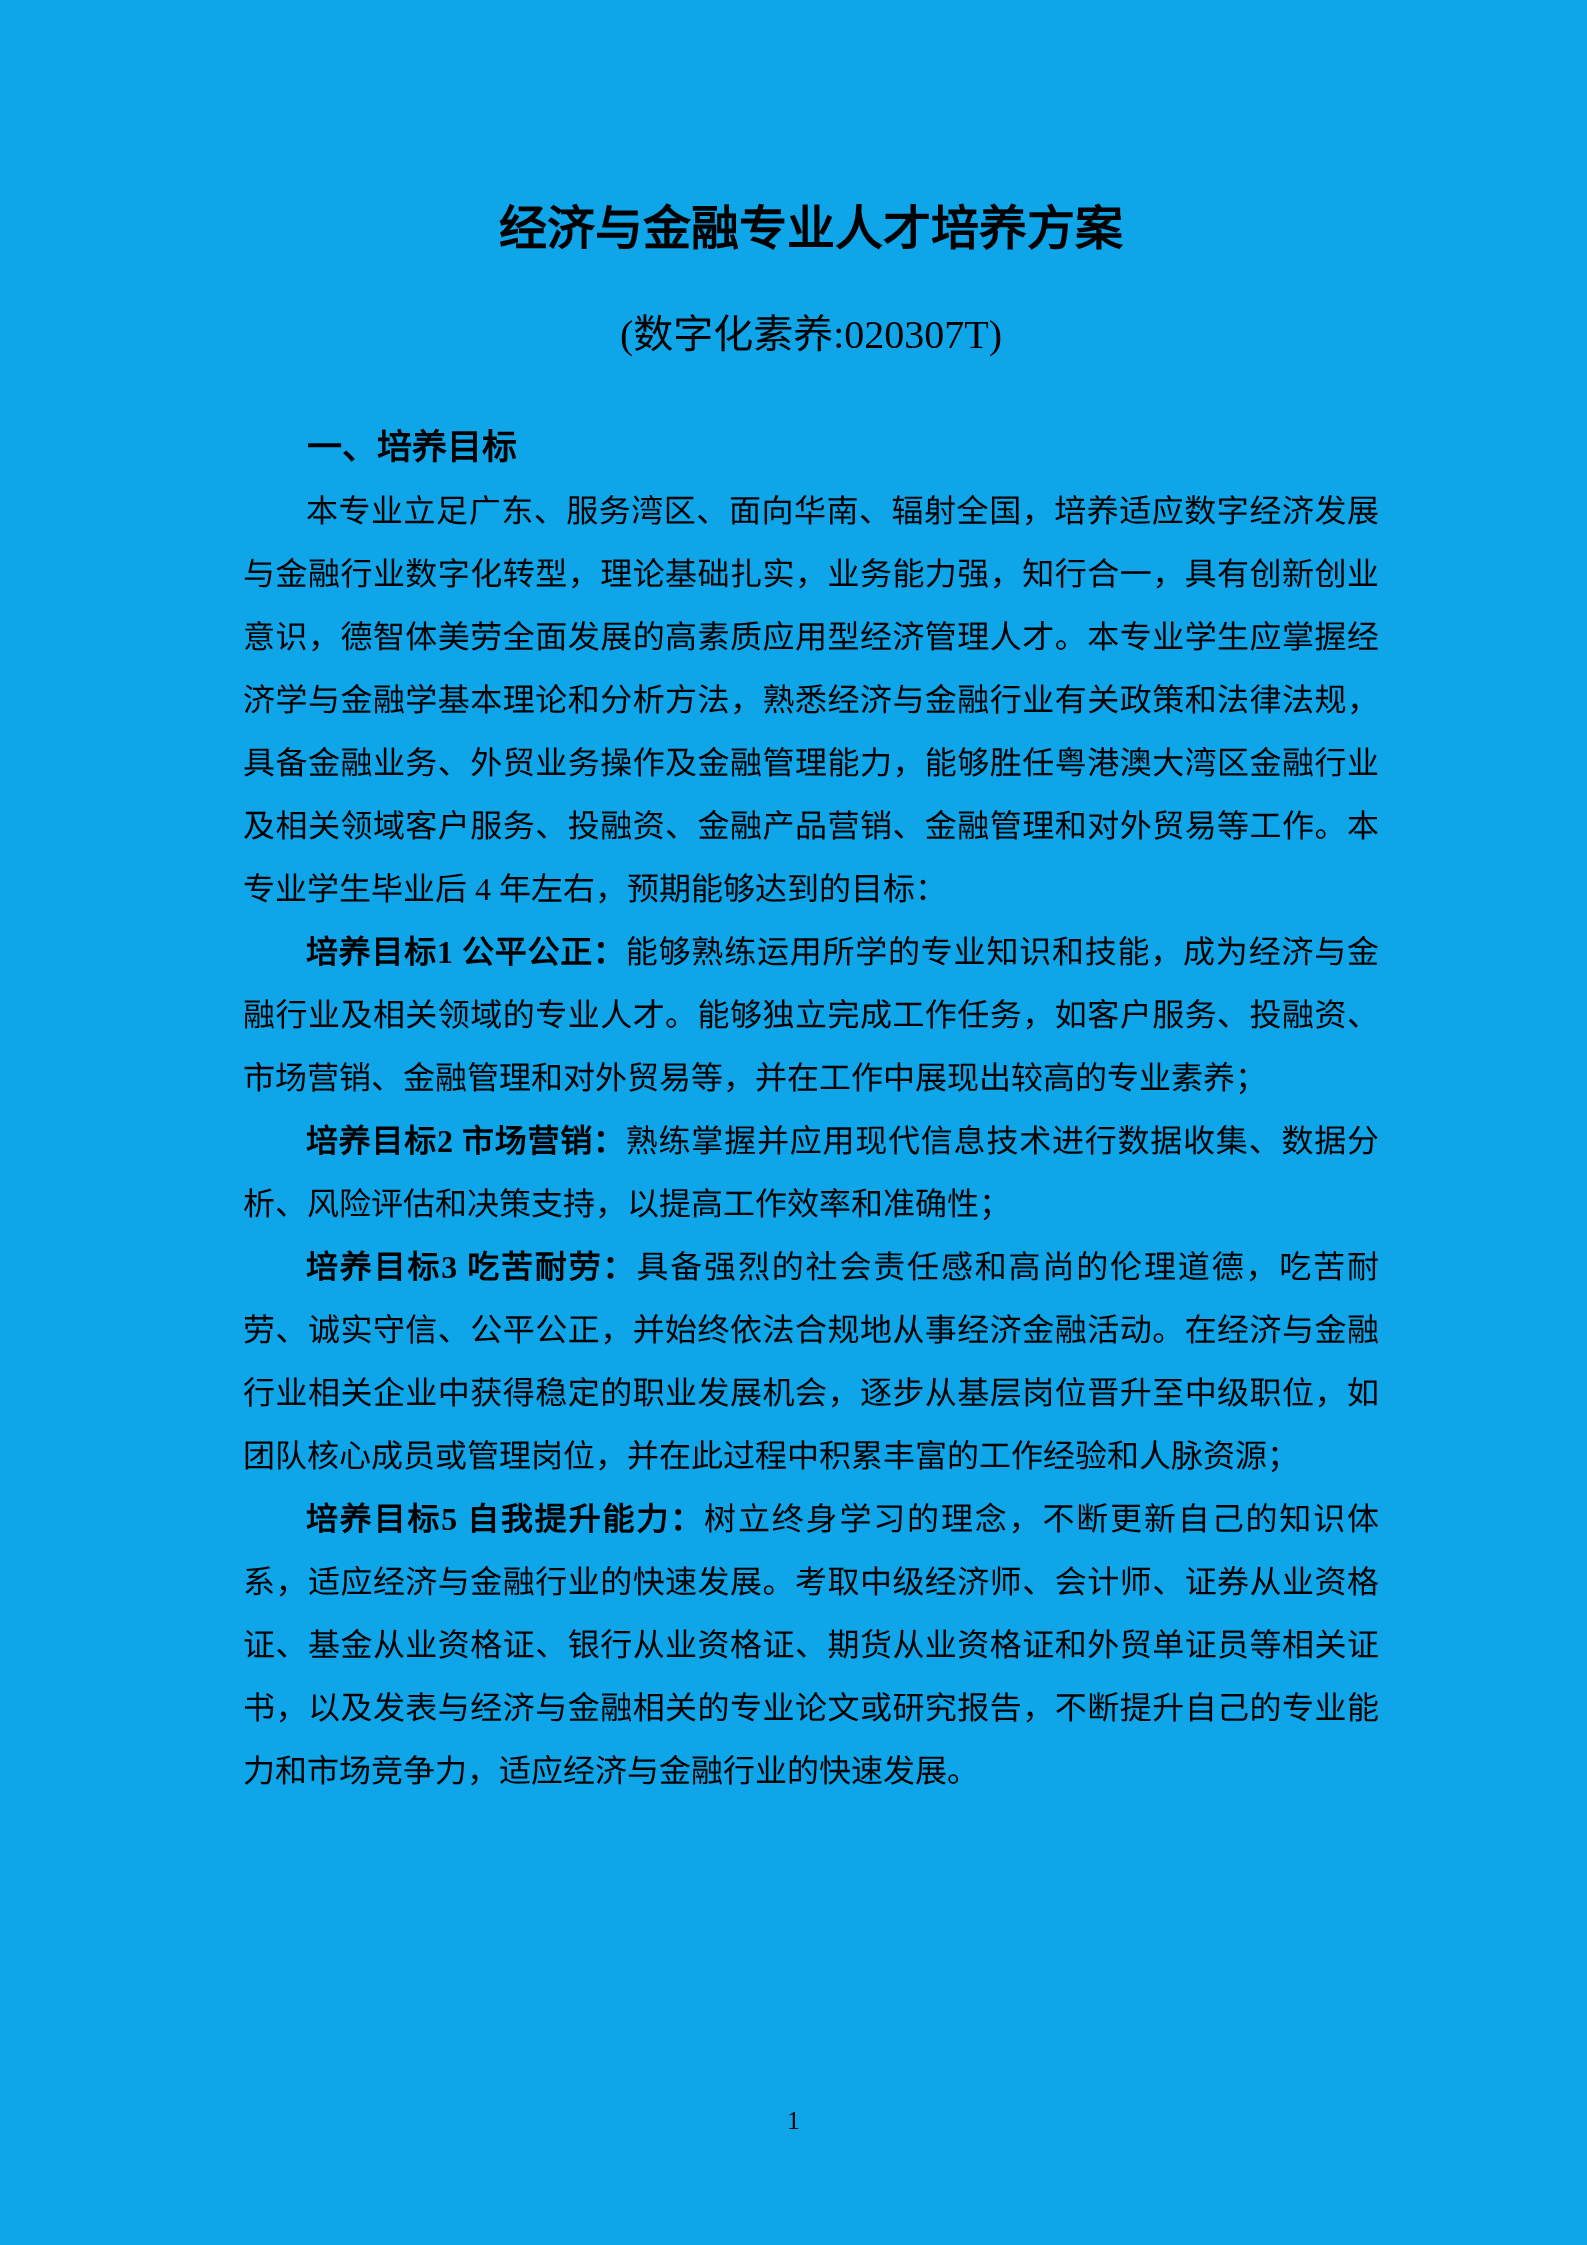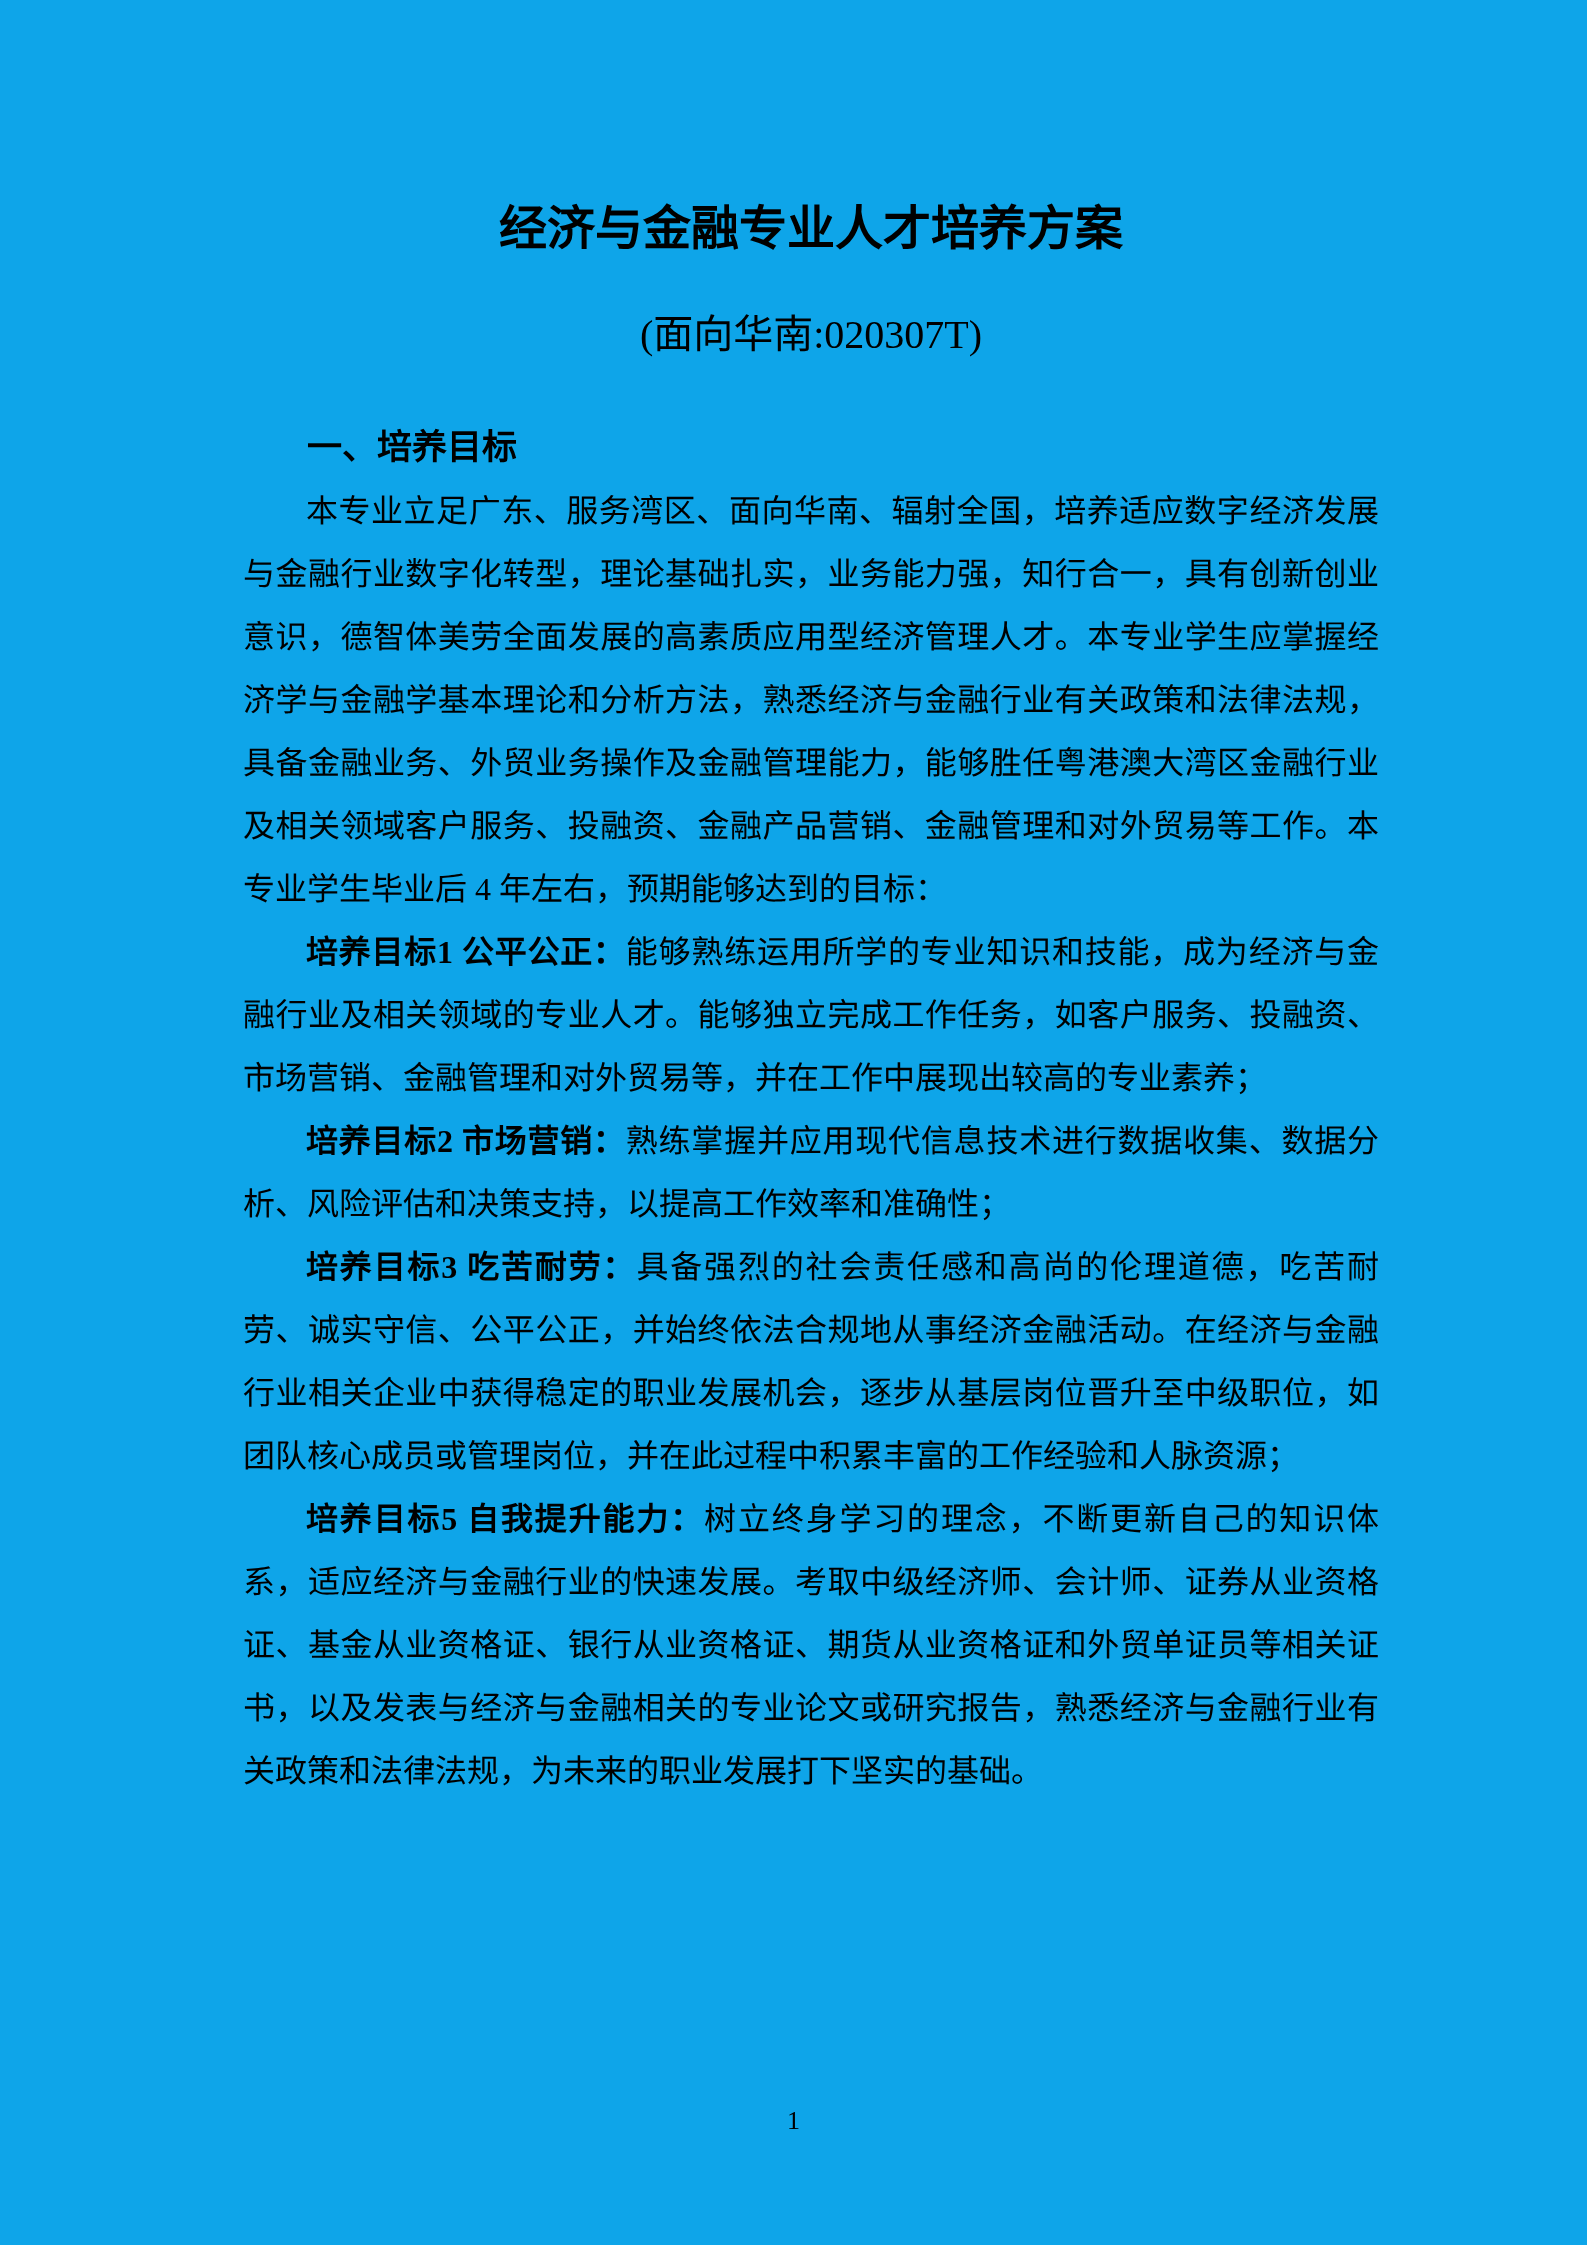--- a/index.html
+++ b/index.html
@@ -78,31 +78,31 @@
   }
 </style>
 </head>
 <body>
 
 <div class="page">
   <div class="content">
 
     <h1 class="doc-title">经济与金融专业人才培养方案</h1>
 
-    <div class="doc-subtitle">(面向华南:020307T)</div>
+    <div class="doc-subtitle">(数字化素养:020307T)</div>
 
     <h2 class="section-heading">一、培养目标</h2>
 
     <p class="para intro-para">本专业立足广东、服务湾区、面向华南、辐射全国，培养适应数字经济发展与金融行业数字化转型，理论基础扎实，业务能力强，知行合一，具有创新创业意识，德智体美劳全面发展的高素质应用型经济管理人才。本专业学生应掌握经济学与金融学基本理论和分析方法，熟悉经济与金融行业有关政策和法律法规，具备金融业务、外贸业务操作及金融管理能力，能够胜任粤港澳大湾区金融行业及相关领域客户服务、投融资、金融产品营销、金融管理和对外贸易等工作。本专业学生毕业后 4 年左右，预期能够达到的目标：</p>
 
     <p class="para"><span class="goal-lead">培养目标1 公平公正：</span><span>能够熟练运用所学的专业知识和技能，成为经济与金融行业及相关领域的专业人才。能够独立完成工作任务，如客户服务、投融资、市场营销、金融管理和对外贸易等，并在工作中展现出较高的专业素养；</span></p>
 
     <p class="para"><span class="goal-lead">培养目标2 市场营销：</span><span>熟练掌握并应用现代信息技术进行数据收集、数据分析、风险评估和决策支持，以提高工作效率和准确性；</span></p>
 
     <p class="para"><span class="goal-lead">培养目标3 吃苦耐劳：</span><span>具备强烈的社会责任感和高尚的伦理道德，吃苦耐劳、诚实守信、公平公正，并始终依法合规地从事经济金融活动。在经济与金融行业相关企业中获得稳定的职业发展机会，逐步从基层岗位晋升至中级职位，如团队核心成员或管理岗位，并在此过程中积累丰富的工作经验和人脉资源；</span></p>
 
 
-    <p class="para"><span class="goal-lead">培养目标5 自我提升能力：</span><span>树立终身学习的理念，不断更新自己的知识体系，适应经济与金融行业的快速发展。考取中级经济师、会计师、证券从业资格证、基金从业资格证、银行从业资格证、期货从业资格证和外贸单证员等相关证书，以及发表与经济与金融相关的专业论文或研究报告，熟悉经济与金融行业有关政策和法律法规，为未来的职业发展打下坚实的基础。</span></p>
+    <p class="para"><span class="goal-lead">培养目标5 自我提升能力：</span><span>树立终身学习的理念，不断更新自己的知识体系，适应经济与金融行业的快速发展。考取中级经济师、会计师、证券从业资格证、基金从业资格证、银行从业资格证、期货从业资格证和外贸单证员等相关证书，以及发表与经济与金融相关的专业论文或研究报告，不断提升自己的专业能力和市场竞争力，适应经济与金融行业的快速发展。</span></p>
 
   </div>
 
   <div class="page-number">1</div>
 </div>
 
 </body></html>

